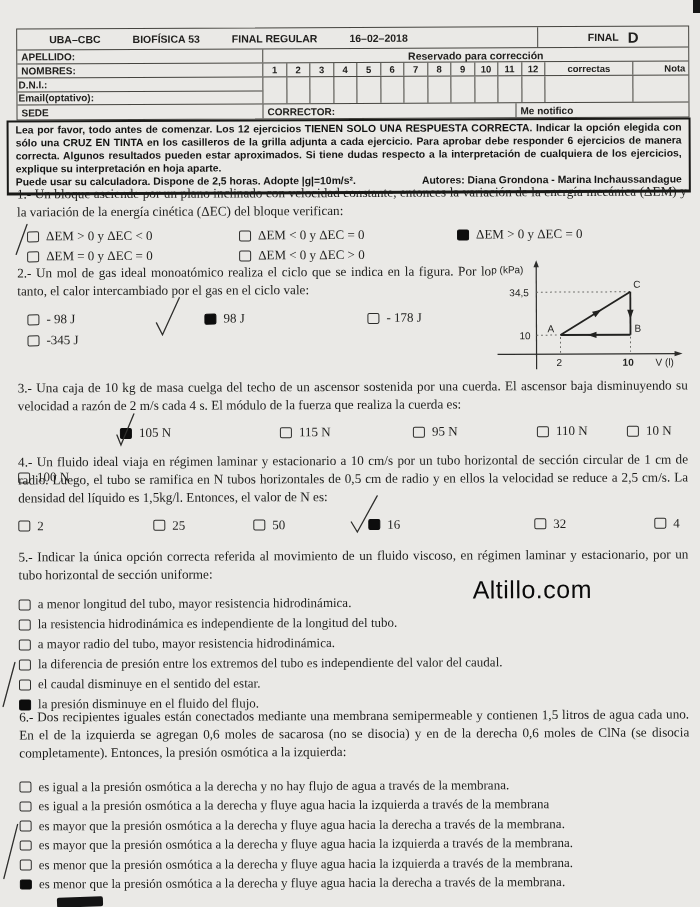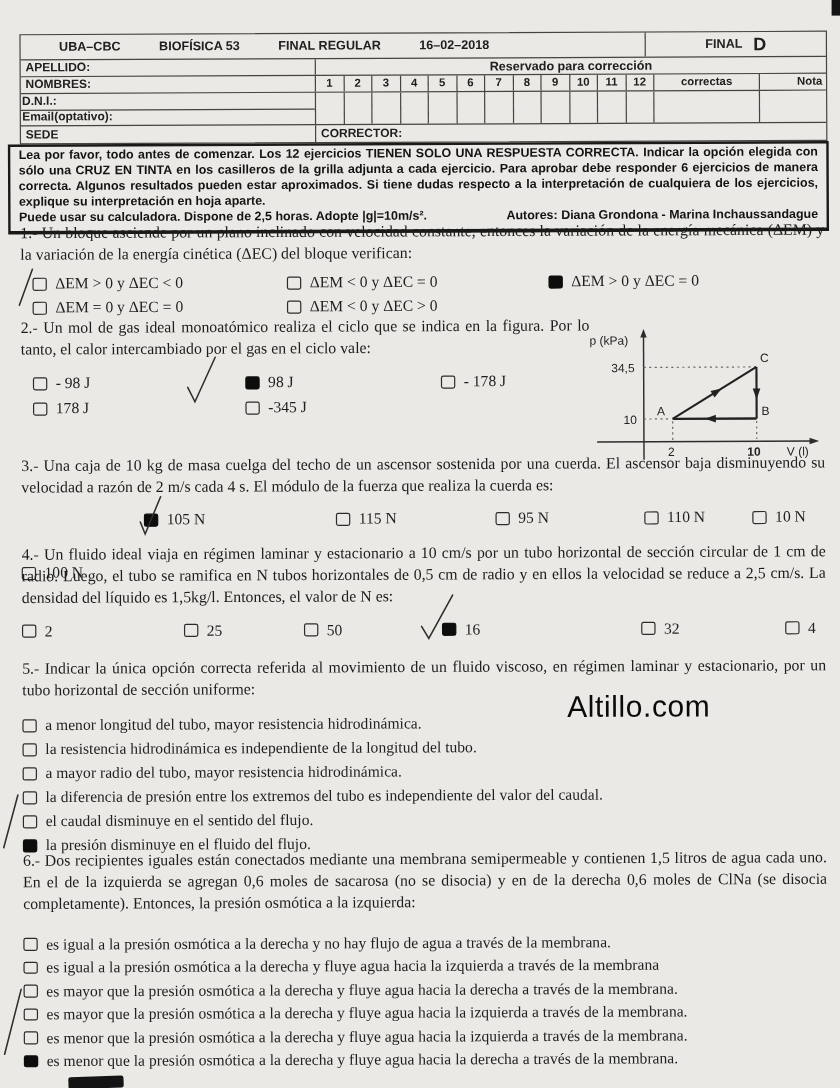--- a/index.html
+++ b/index.html
@@ -54,21 +54,21 @@
   .row6 .opt{position:absolute;top:0;}
   .stack{display:flex;flex-direction:column;}
   .stack5{gap:4px;margin-top:12px;}
   .stack6{gap:3.5px;margin-top:16px;}
   .opt{display:flex;align-items:center;gap:7px;white-space:nowrap;}
   .ol{font-size:13px;color:#1f1f1d;}
   .cb{width:10px;height:8.5px;border:1.2px solid #2c2c2a;border-radius:2px;flex:0 0 auto;}
   .cb.checked{background:#0d0d0d;border-color:#0d0d0d;}
 
   
-  .figure{position:absolute;left:490px;top:274px;width:205px;height:112px;}
+  .figure{position:absolute;left:490px;top:260px;width:205px;height:112px;}
   .figure text{font-family:"Liberation Sans",sans-serif;font-size:10px;fill:#232321;}
 
   
   .watermark{position:absolute;left:472px;top:576px;font-family:"Liberation Sans",sans-serif;
              font-size:25px;color:#0a0a0a;letter-spacing:0.5px;}
   .mark{position:absolute;}
   .mark svg{display:block;}
   .artifact-bl{position:absolute;left:57px;top:897px;width:46px;height:10px;background:#141414;border-radius:2px;transform:rotate(-2deg);}
   .artifact-tr{position:absolute;right:0;top:0;width:7px;height:13px;background:#151515;}
 </style>
@@ -142,20 +142,23 @@
       <div class="hcell corr"></div>
       <div class="hcell nota"></div>
     </div>
     <div class="hrow r6">
       <div class="hcell lab w246">
         <span>SEDE</span>
       </div>
       <div class="hcell lab w253">
         <span>CORRECTOR:</span>
       </div>
+      <div class="hcell lab flex1">
+        <span>Me notifico</span>
+      </div>
     </div>
   </div>
 
   <div class="instructions">
     <span>Lea por favor, todo antes de comenzar. Los 12 ejercicios TIENEN SOLO UNA RESPUESTA CORRECTA. Indicar la opción elegida con sólo una CRUZ EN TINTA en los casilleros de la grilla adjunta a cada ejercicio. Para aprobar debe responder 6 ejercicios de manera correcta. Algunos resultados pueden estar aproximados. Si tiene dudas respecto a la interpretación de cualquiera de los ejercicios, explique su interpretación en hoja aparte.</span>
     <div class="instr-last">
       <span>Puede usar su calculadora. Dispone de 2,5 horas. Adopte |g|=10m/s².</span>
       <span>Autores: Diana Grondona - Marina Inchaussandague</span>
     </div>
   </div>
@@ -199,24 +202,20 @@
             <span class="cb"></span>
             <span class="ol">- 98 J</span>
           </div>
       <div class="opt">
             <span class="cb checked"></span>
             <span class="ol">98 J</span>
           </div>
       <div class="opt">
             <span class="cb"></span>
             <span class="ol">- 178 J</span>
-          </div>
-      <div class="opt">
-            <span class="cb"></span>
-            <span class="ol">178 J</span>
           </div>
       <div class="opt">
             <span class="cb"></span>
             <span class="ol">-345 J</span>
           </div>
     </div>
   </div>
 
   <div class="figure">
     <svg width="205" height="112" viewBox="0 0 205 112">
@@ -329,21 +328,21 @@
       <div class="opt">
             <span class="cb"></span>
             <span class="ol">a mayor radio del tubo, mayor resistencia hidrodinámica.</span>
           </div>
       <div class="opt">
             <span class="cb"></span>
             <span class="ol">la diferencia de presión entre los extremos del tubo es independiente del valor del caudal.</span>
           </div>
       <div class="opt">
             <span class="cb"></span>
-            <span class="ol">el caudal disminuye en el sentido del flujo.</span>
+            <span class="ol">el caudal disminuye en el sentido del estar.</span>
           </div>
       <div class="opt">
             <span class="cb checked"></span>
             <span class="ol">la presión disminuye en el fluido del flujo.</span>
           </div>
     </div>
   </div>
 
   <div class="watermark">Altillo.com</div>
 

